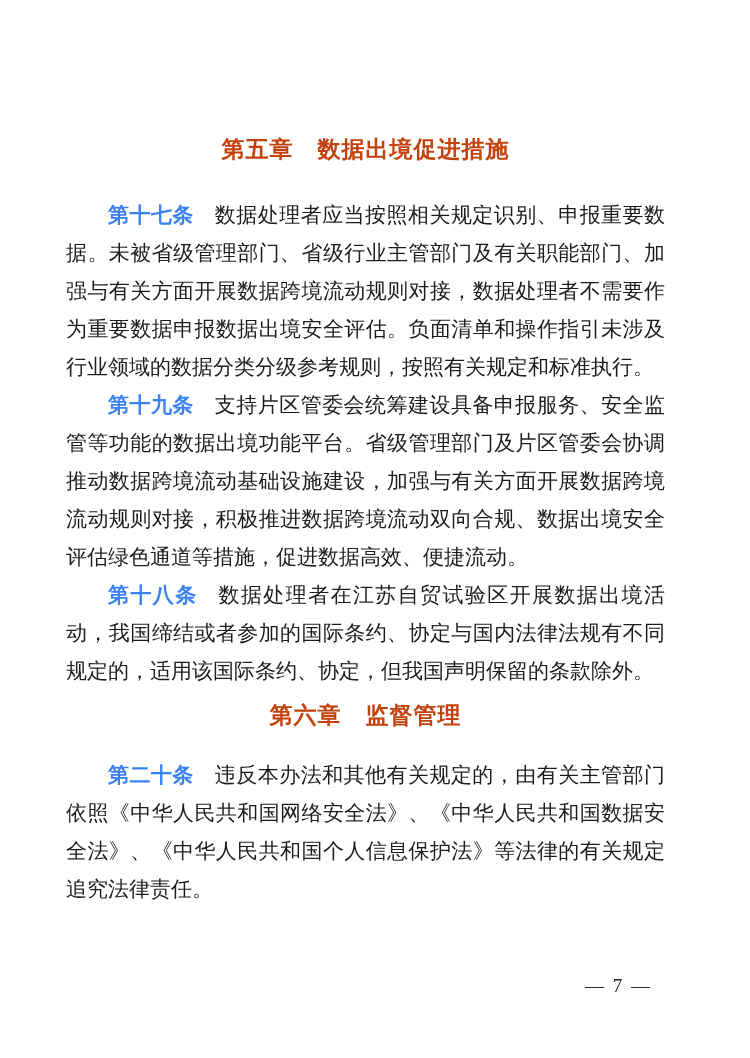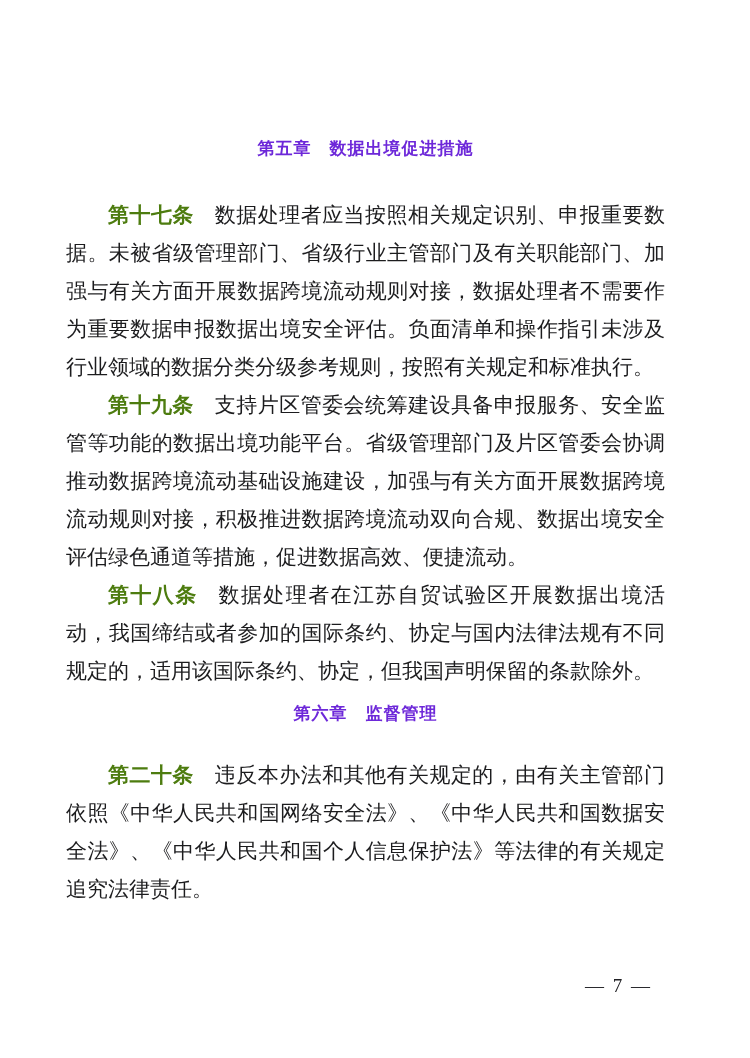--- a/index.html
+++ b/index.html
@@ -19,43 +19,43 @@
   .content {
     position: absolute;
     left: 66px;
     top: 130px;
     width: 599px;
   }
 
   .chapter-heading {
     font-family: "Liberation Sans", sans-serif;
     font-weight: bold;
-    font-size: 17px;
+    font-size: 23px;
     line-height: 38px;
     text-align: center;
     letter-spacing: 1px;
-    color: #6d28d9;
+    color: #c2410c;
   }
   .chapter-heading.first { margin-bottom: 28px; }
-  .chapter-heading.second { margin-top: 6px; margin-bottom: 22px; font-family: Liberation Mono, monospace; }
+  .chapter-heading.second { margin-top: 6px; margin-bottom: 22px; }
 
   .article {
     font-size: 21px;
     line-height: 38px;
     text-align: justify;
     text-indent: 2em;
     color: #1c1c1e;
     word-break: normal;
   }
   .article.continued { text-align-last: justify; }
 
   .art-num {
     font-family: "Liberation Sans", sans-serif;
     font-weight: bold;
-    color: #4d7c0f;
+    color: #3b82f6;
     margin-right: 1em;
   }
 
   .page-number {
     position: absolute;
     top: 974px;
     right: 98px;
     font-size: 19px;
     line-height: 24px;
     letter-spacing: 2px;

